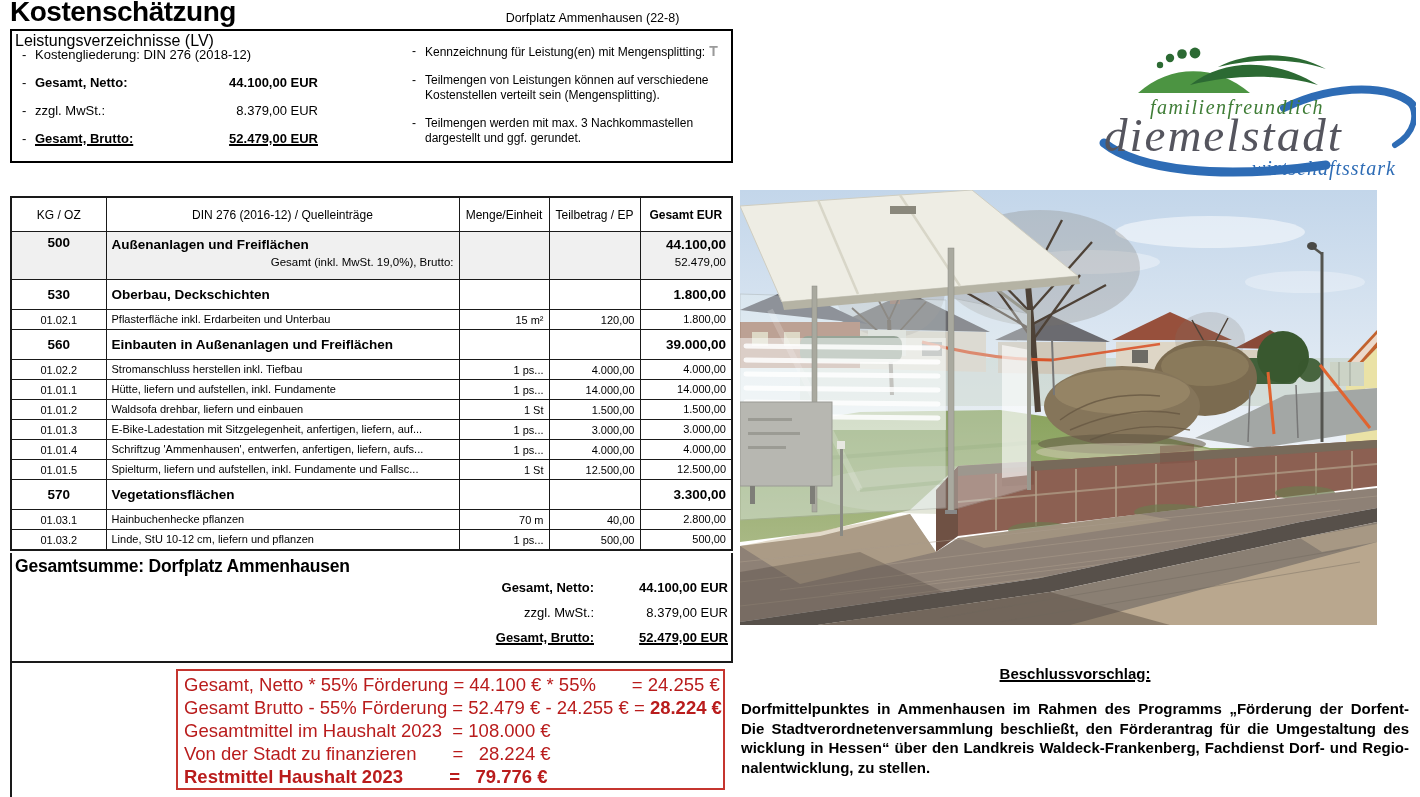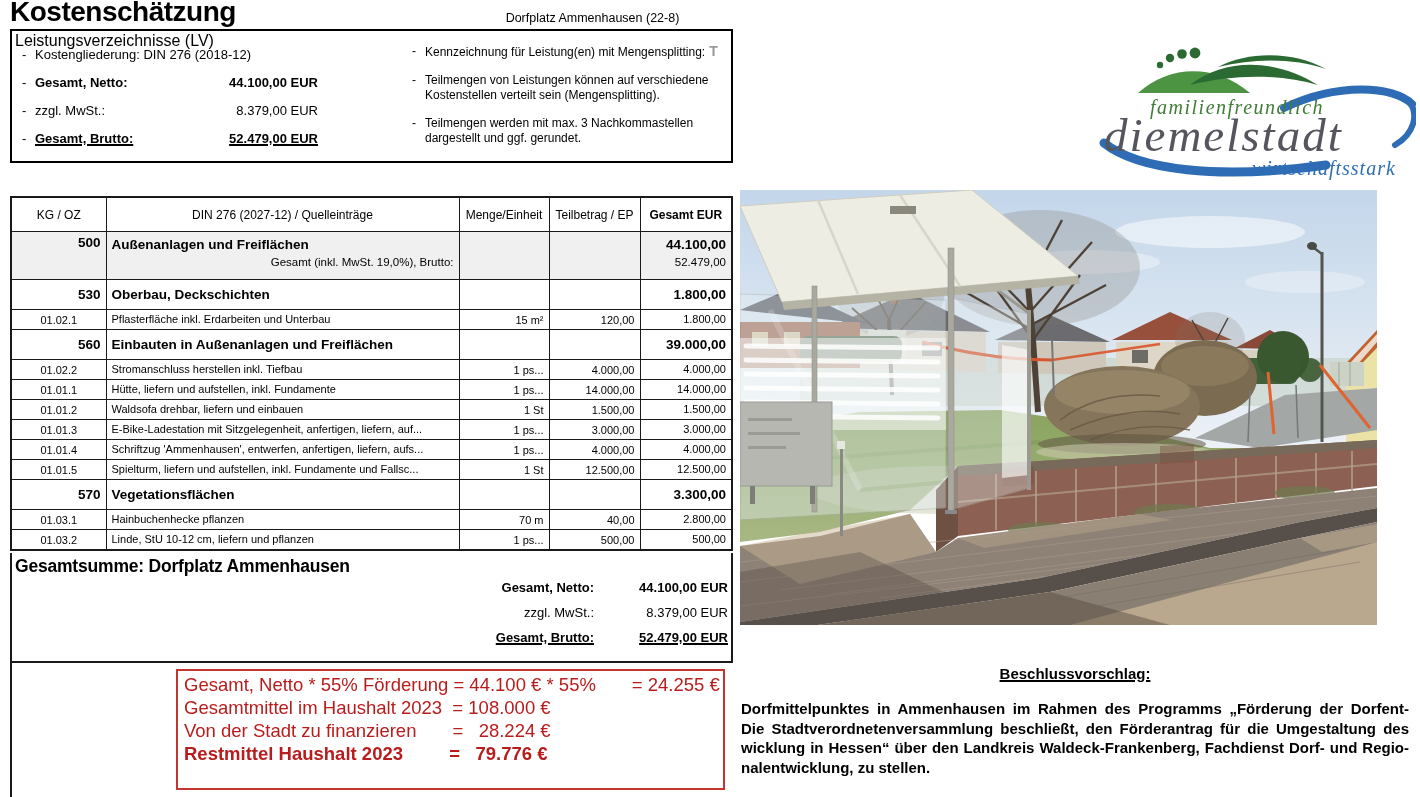--- a/index.html
+++ b/index.html
@@ -29,21 +29,21 @@
   
   .cost-table{position:absolute;left:10px;top:196px;width:721px;border-collapse:collapse;table-layout:fixed;
               border:2px solid #1a1a1a;padding-left:16px;}
   .cost-table th,.cost-table td{border:1px solid #1a1a1a;padding:0 5px;overflow:hidden;white-space:nowrap;}
   .cost-table thead th{height:33px;font-size:12px;font-weight:normal;text-align:center;}
   .cost-table thead th.hb{font-weight:bold;}
   tr.r-group-shaded{background:#f0f0f0;}
   tr.r-group-shaded td{height:44px;vertical-align:top;padding-top:3px;}
   tr.r-group td{height:29px;}
   tr.r-item td{height:18px;font-size:11px;}
-  td.kg{text-align:right;}
+  td.kg{text-align:center;}
   tr.r-item td.kg{text-align:center;}
   tr.r-group td.kg,tr.r-group-shaded td.kg,
   tr.r-group .l1,tr.r-group-shaded .l1{font-size:13.5px;font-weight:bold;}
   .l1{line-height:19px;}
   td.num{text-align:right;}
   td.tot .l1{text-align:right;}
   .l2{font-weight:normal;font-size:11.5px;line-height:17px;text-align:right;}
 
   
   .sum-box{position:absolute;left:10px;top:553px;width:719px;height:108px;border:2px solid #1a1a1a;border-top:none;}
@@ -145,21 +145,21 @@
     <colgroup>
         <col style="width:95px">
         <col style="width:353px">
         <col style="width:90px">
         <col style="width:91px">
         <col style="width:92px">
       </colgroup>
     <thead>
       <tr>
         <th>KG / OZ</th>
-        <th>DIN 276 (2027-12) / Quelleinträge</th>
+        <th>DIN 276 (2016-12) / Quelleinträge</th>
         <th>Menge/Einheit</th>
         <th>Teilbetrag / EP</th>
         <th class="hb">Gesamt EUR</th>
       </tr>
     </thead>
     <tbody id="cost-body">
         <tr class="r-group-shaded">
           <td class="kg">500</td>
           <td class="desc">
             <div class="l1">Außenanlagen und Freiflächen</div>
@@ -322,20 +322,21 @@
         <span class="lab">Gesamt, Brutto:</span>
         <span class="val">52.479,00 EUR</span>
       </div>
     </div>
   </div>
 
   <div class="left-rule"></div>
 
   <div class="red-box" id="red-box">
       <div class="red-line"><span>Gesamt, Netto * 55% Förderung = 44.100 € * 55%       = 24.255 €</span></div>
+      <div class="red-line"><span>Gesamt Brutto - 55% Förderung = 52.479 € - 24.255 € = </span><span class="b">28.224 €</span></div>
       <div class="red-line"><span>Gesamtmittel im Haushalt 2023  = 108.000 €</span></div>
       <div class="red-line"><span>Von der Stadt zu finanzieren       =   28.224 €</span></div>
       <div class="red-line"><span class="b">Restmittel Haushalt 2023         =   79.776 €</span></div>
     </div>
 
   <svg class="photo" viewBox="0 0 637 435" preserveAspectRatio="none">
     <defs>
       <linearGradient id="sky" x1="0" y1="0" x2="0" y2="1">
         <stop offset="0" stop-color="#c3d6ea"></stop>
           <stop offset="1" stop-color="#edf2f7"></stop>

